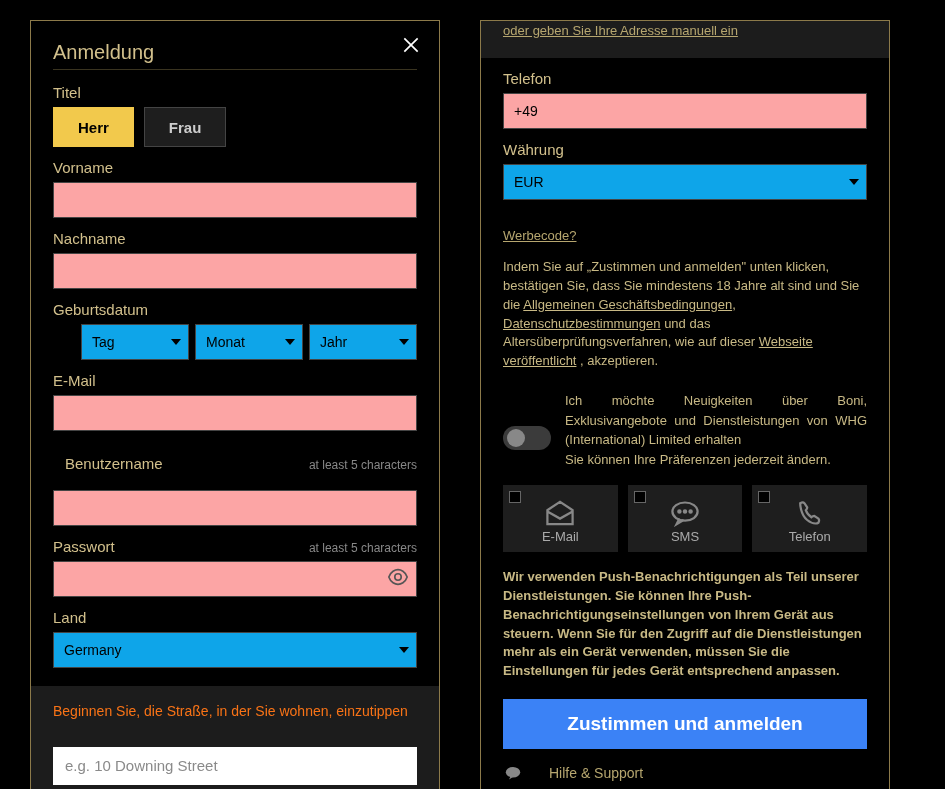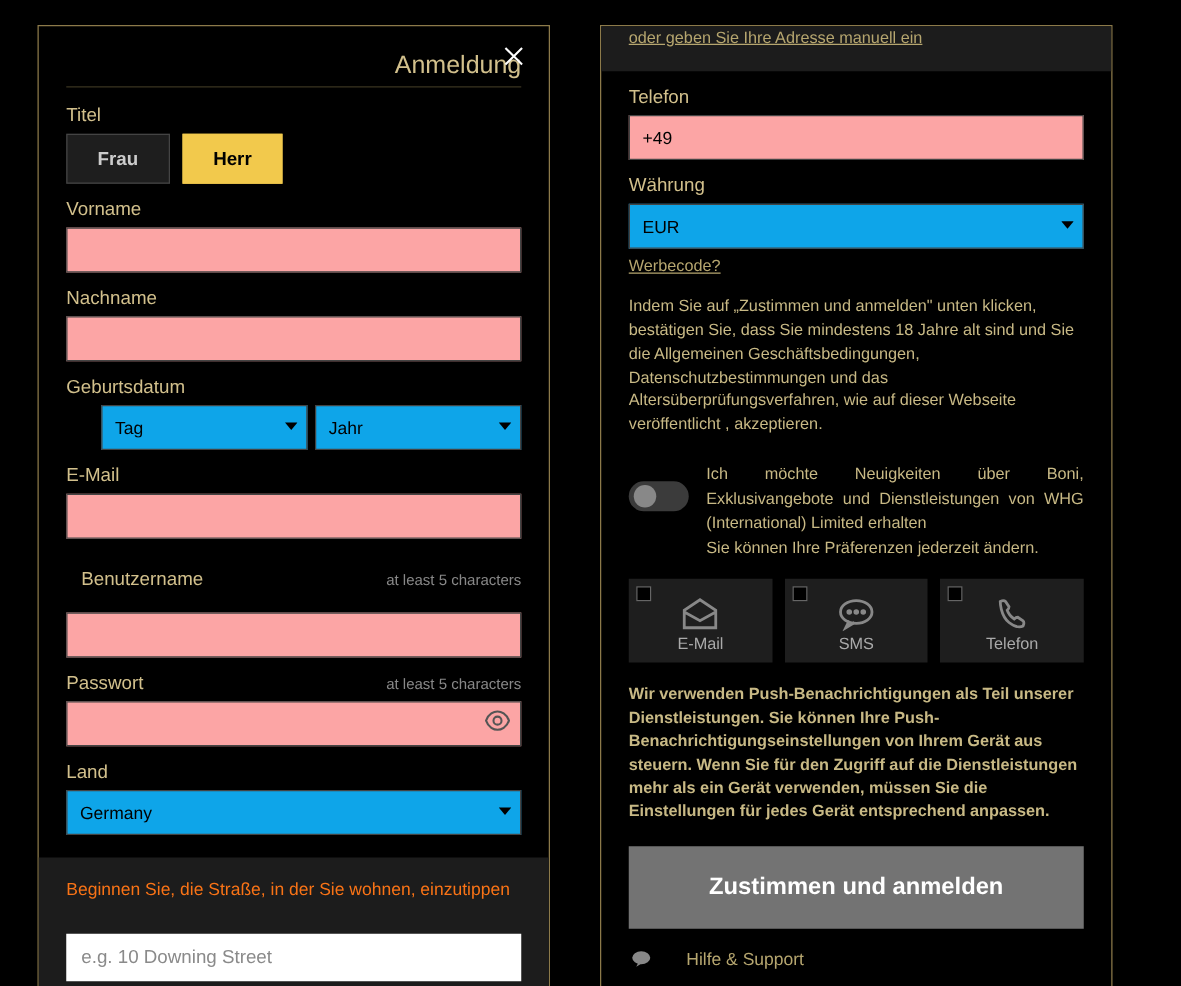--- a/index.html
+++ b/index.html
@@ -1,19 +1,19 @@
 <!DOCTYPE html>
 <html><head>
 <meta charset="utf-8">
 <style>
   * { box-sizing: border-box; margin: 0; padding: 0; font-family: "Segoe UI", Arial, sans-serif; }
   body { background: #000; display: flex; gap: 40px; padding: 20px 30px; }
   .panel { width: 410px; background: #000; border: 1px solid #8c7a4a; padding: 20px 22px 25px 22px; position: relative; color: #d2c08c; }
   .panel.right { padding-top: 0; }
-  .title { text-align: right; font-size: 20px; font-weight: 400; color: #d2c08c; margin-bottom: 5px; }
+  .title { text-align: left; font-size: 20px; font-weight: 400; color: #d2c08c; margin-bottom: 5px; }
   .subtitle { text-align: center; font-size: 15px; font-weight: 700; color: #fff; margin-bottom: 10px; }
   .close { position: absolute; top: 14px; right: 18px; color: #fff; cursor: pointer; }
   .close svg { width: 20px; height: 20px; stroke: #fff; stroke-width: 2; }
   hr { border: none; border-top: 1px solid #3a3420; margin-bottom: 14px; }
   .label { font-size: 15px; color: #d2c08c; margin-bottom: 6px; margin-top: 12px; display: block; }
   .label-row { display: flex; justify-content: space-between; align-items: baseline; margin-top: 12px; margin-bottom: 6px; }
   .hint { font-size: 12px; color: #888; }
   .input, select.input { width: 100%; height: 36px; background: #fca5a5; border: 1px solid #444; font-size: 14px; padding: 0 10px; color: #000; }
   .toggle-group { display: flex; gap: 10px; }
   .toggle-btn { height: 40px; padding: 0 24px; font-size: 15px; font-weight: 700; border: 1px solid #444; background: #1e1e1e; color: #ccc; cursor: pointer; }
@@ -24,67 +24,73 @@
   .caret { position: absolute; right: 8px; top: 50%; transform: translateY(-50%); pointer-events: none; }
   .caret svg { width: 10px; height: 10px; fill: #000; }
   .pw-wrap { position: relative; }
   .eye { position: absolute; right: 8px; top: 50%; transform: translateY(-50%); cursor: pointer; }
   .eye svg { width: 22px; height: 22px; stroke: #555; fill: none; stroke-width: 1.8; }
   .addr-box { background: #1c1c1c; padding: 16px; margin-top: 18px; margin-left: -22px; margin-right: -22px; padding-left: 22px; padding-right: 22px; }
   .addr-label { color: #f97316; font-size: 14px; margin-bottom: 25px; line-height: 1.4; }
   .addr-box input { width: 100%; height: 38px; background: #fff; border: none; font-size: 15px; padding: 0 12px; color: #555; }
   .addr-box input::placeholder { color: #8a8a8a; }
   .link-line { color: #b6a66f; text-decoration: underline; font-size: 13px; cursor: pointer; padding-bottom: 12px; display: inline-block; }
-  .small-link { color: #b6a66f; text-decoration: underline; font-size: 13px; cursor: pointer; margin-top: 6px; display: inline-block; }
+  .small-link { color: #b6a66f; text-decoration: underline; font-size: 13px; cursor: pointer; margin-top: 28px; display: inline-block; }
   .legal { font-size: 13px; color: #c8b985; line-height: 1.45; margin-top: 14px; }
-  .legal a { color: #c8b985; cursor: pointer; }
-  .switch-row { display: flex; gap: 14px; margin-top: 20px; align-items: flex-start; }
+  .legal a { color: #c8b985; text-decoration: underline; cursor: pointer; }
+  .switch-row { display: flex; gap: 14px; margin-top: 20px; align-items: center; }
   .switch { width: 48px; height: 24px; background: #3b3b3b; border-radius: 12px; position: relative; flex-shrink: 0; cursor: pointer; margin-top: 16px; }
   .switch .knob { width: 18px; height: 18px; background: #888; border-radius: 50%; position: absolute; top: 3px; left: 4px; }
   .switch-text { font-size: 13px; color: #c8b985; line-height: 1.5; text-align: justify; }
   .pref-row { display: flex; gap: 10px; margin-top: 16px; }
   .pref-box { flex: 1; background: #1e1e1e; padding: 10px 6px 8px 6px; position: relative; text-align: center; cursor: pointer; }
   .pref-box .chk { position: absolute; top: 6px; left: 6px; width: 12px; height: 12px; border: 1px solid #666; background: #000; }
   .pref-box svg { width: 34px; height: 28px; stroke: #888; fill: none; stroke-width: 1.6; margin: 4px auto 2px; display: block; }
   .pref-box .plabel { font-size: 13px; color: #aaa; }
   .push-text { font-size: 13px; color: #c8b985; line-height: 1.45; margin-top: 16px; font-weight: bold; }
-  .submit-btn { width: 100%; height: 66px; background: #737373; color: #fff; font-size: 19px; font-weight: 700; border: none; margin-top: 18px; cursor: pointer; }
+  .submit-btn { width: 100%; height: 50px; background: #3b82f6; color: #fff; font-size: 19px; font-weight: 700; border: none; margin-top: 18px; cursor: pointer; }
   .help-row { display: flex; align-items: center; gap: 26px; margin-top: 16px; cursor: pointer; }
   .help-row svg { width: 20px; height: 16px; fill: #888; }
   .help-row span { color: #b6a66f; font-size: 14px; }
   .dark-banner { background: #1c1c1c; margin: 0 -22px; padding: 0 22px 8px 22px; }
 </style>
 </head>
 <body>
 
 <div class="panel">
   <div class="close">
     <svg viewBox="0 0 24 24">
         <path d="M4 4 L20 20 M20 4 L4 20"></path>
       </svg>
   </div>
   <div class="title">Anmeldung</div>
   <hr>
 
   <span class="label">Titel</span>
   <div class="toggle-group">
+    <button class="toggle-btn active">Herr</button>
     <button class="toggle-btn">Frau</button>
-    <button class="toggle-btn active">Herr</button>
   </div>
 
   <span class="label">Vorname</span>
   <input class="input" style="">
 
   <span class="label">Nachname</span>
   <input class="input" style="">
 
   <span class="label">Geburtsdatum</span>
   <div class="date-row">
     <div class="select-wrap">
       <select><option>Tag</option></select>
+      <span class="caret"><svg viewBox="0 0 10 10">
+            <path d="M0 2 L5 8 L10 2 Z"></path>
+          </svg></span>
+    </div>
+    <div class="select-wrap">
+      <select><option>Monat</option></select>
       <span class="caret"><svg viewBox="0 0 10 10">
             <path d="M0 2 L5 8 L10 2 Z"></path>
           </svg></span>
     </div>
     <div class="select-wrap">
       <select><option>Jahr</option></select>
       <span class="caret"><svg viewBox="0 0 10 10">
             <path d="M0 2 L5 8 L10 2 Z"></path>
           </svg></span>
     </div>

